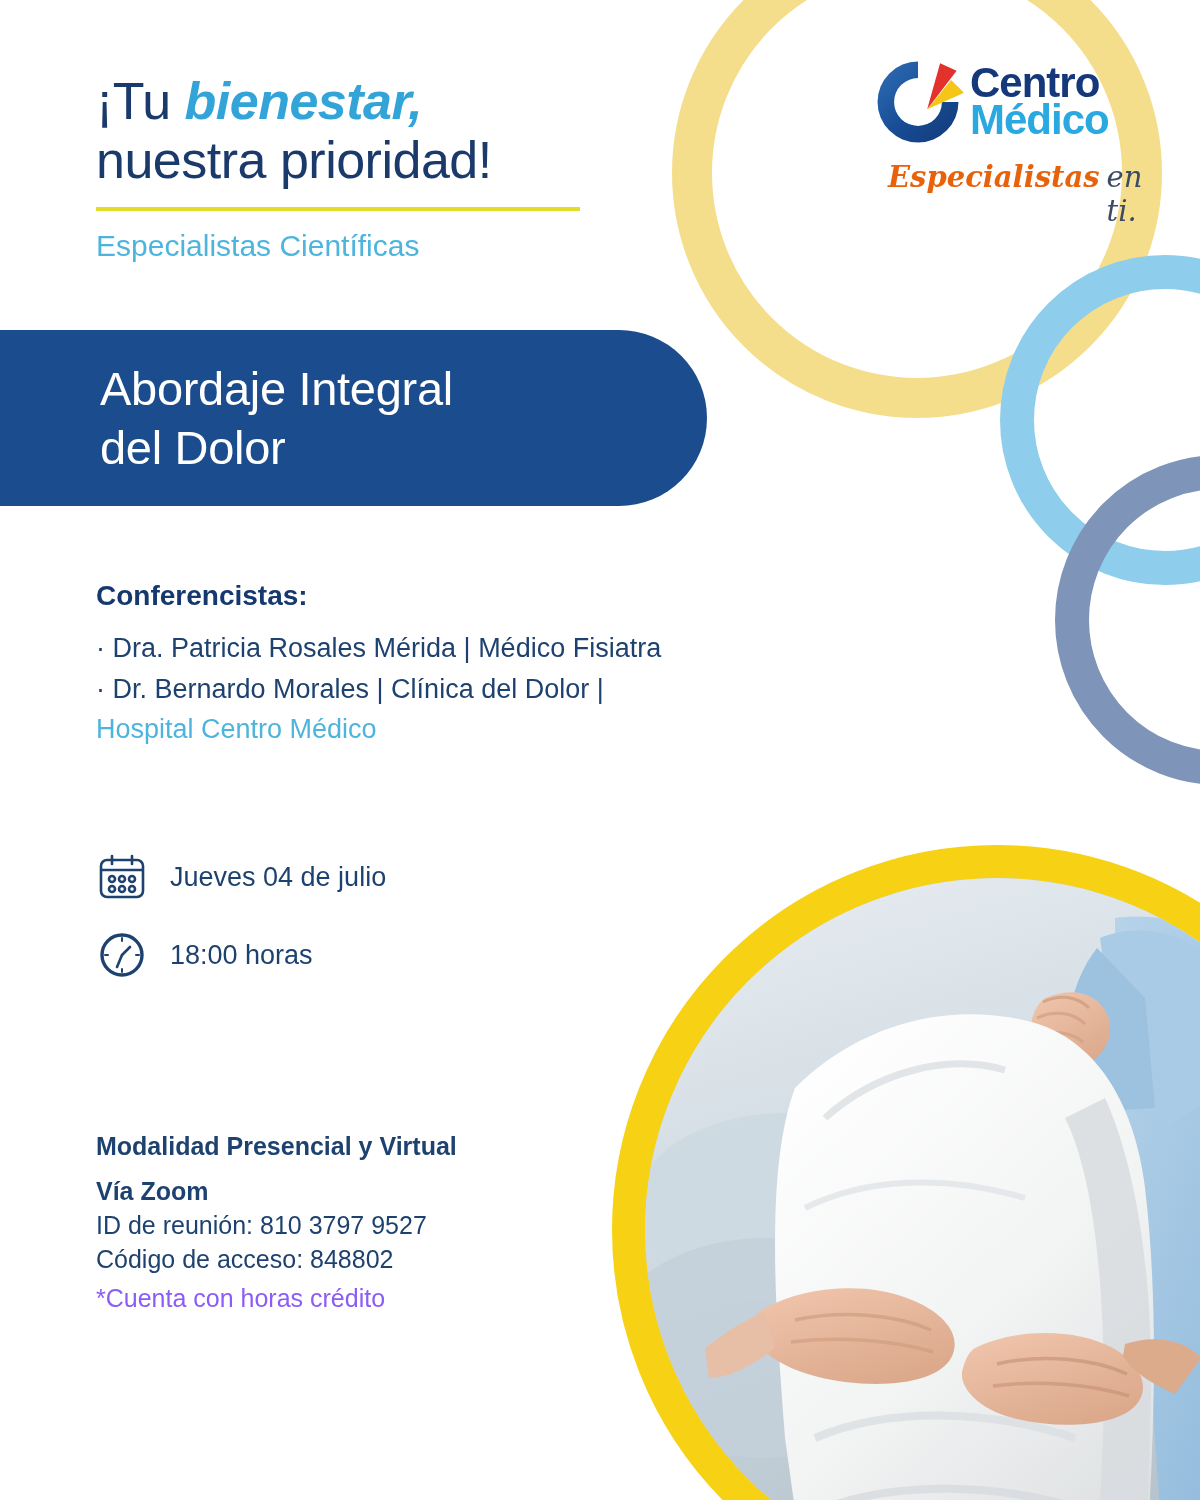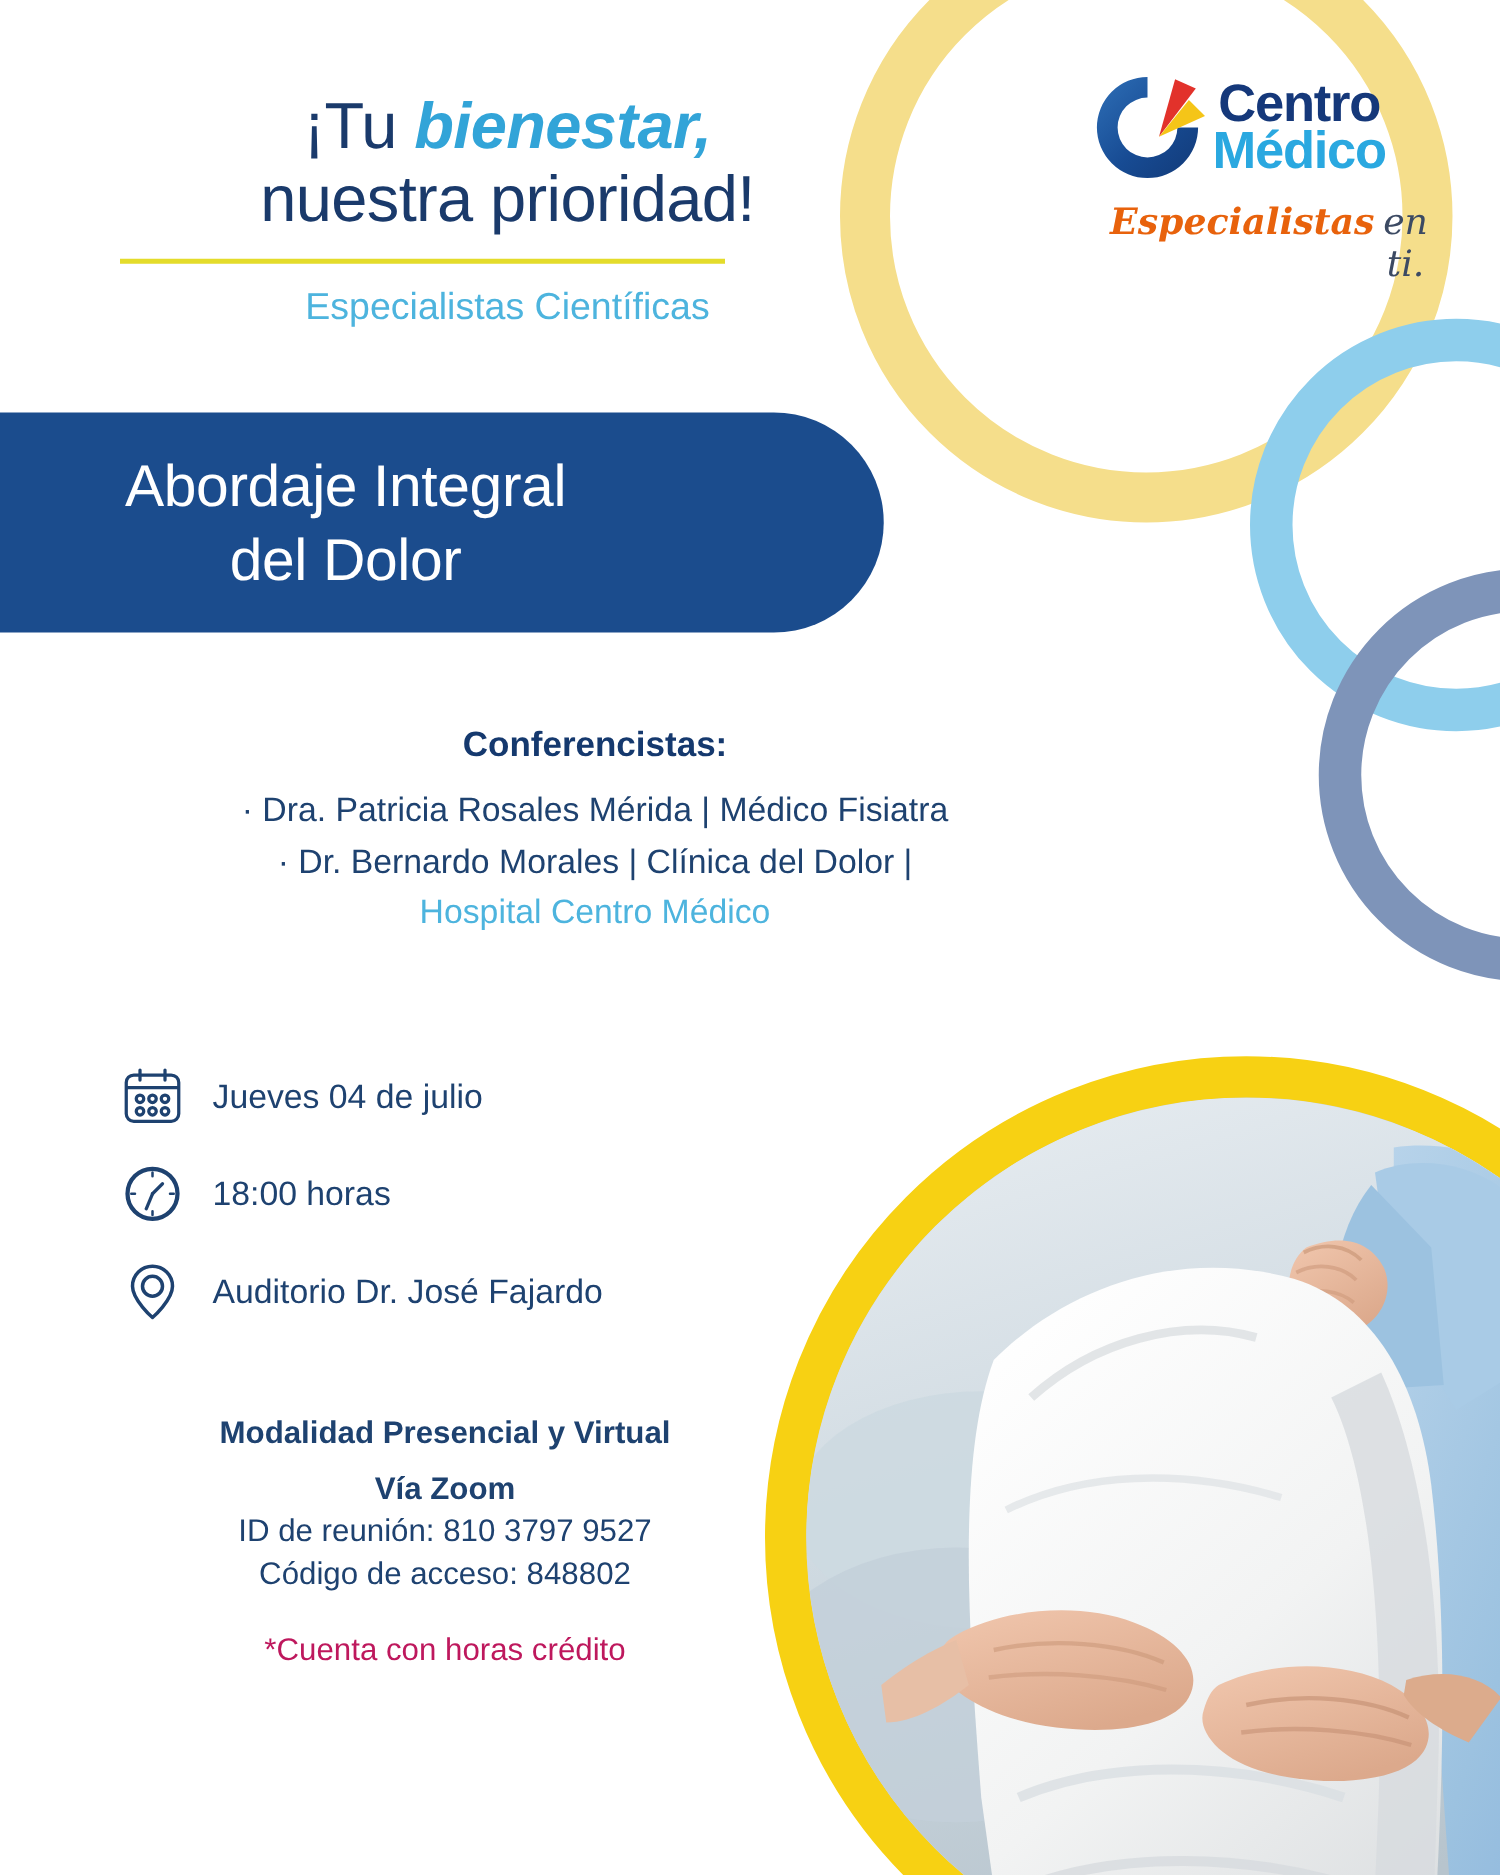--- a/index.html
+++ b/index.html
@@ -3,21 +3,21 @@
 <meta charset="utf-8">
 <style>
   * { margin:0; padding:0; box-sizing:border-box; }
   html,body { width:1200px; height:1500px; }
   body {
     font-family:"Liberation Sans", sans-serif;
     background:#ffffff;
     position:relative;
     overflow:hidden;
   }
-  .poster { position:absolute; inset:0; background:#fff; overflow:hidden;text-align:center; }
+  .poster { position:absolute; inset:0; background:#fff; overflow:hidden; }
 
   
   .ring { position:absolute; border-radius:50%; }
   .ring-yellow-top {
     width:490px; height:490px;
     left:672px; top:-72px;
     border:40px solid #F5DE8B;
   }
   .ring-blue-mid {
     width:330px; height:330px;
@@ -157,22 +157,22 @@
   .mod-head {
     font-size:25px; font-weight:700; color:#1E4270;
     margin-bottom:16px;
   }
   .mod-zoom {
     font-size:25px; font-weight:700; color:#1E4270;
     margin-bottom:2px;
   }
   .mod-line { font-size:25px; color:#1E4270; line-height:1.36; }
   .mod-note {
-    margin-top:30px;
-    font-size:25px; color:#be185d;
+    margin-top:8px;
+    font-size:25px; color:#8b5cf6;
   }
 </style>
 </head>
 <body>
 
 <div class="poster">
 
   <div class="ring ring-yellow-top"></div>
   <div class="ring ring-blue-mid"></div>
   <div class="ring ring-slate"></div>
@@ -252,29 +252,20 @@
         <svg viewBox="0 0 52 52" fill="none" stroke="#1E4270" stroke-width="3.4">
           <circle cx="26" cy="26" r="20"></circle>
           <path d="M26 26 L34 18" stroke-width="2.6" stroke-linecap="round"></path>
           <path d="M26 26 L21 38" stroke-width="2.6" stroke-linecap="round"></path>
           <path d="M26 9 v3 M26 40 v3 M9 26 h3 M40 26 h3" stroke-width="2" stroke-linecap="round"></path>
         </svg>
       </span>
       <span class="detail-text">18:00 horas</span>
     </div>
 
-    <div class="detail-row">
-      <span class="detail-icon">
-        <svg viewBox="0 0 52 52" fill="none" stroke="#1E4270" stroke-width="2.8">
-          <path d="M26 47 C26 47 42 33 42 22 A16 16 0 1 0 10 22 C10 33 26 47 26 47 Z" stroke-linejoin="round"></path>
-          <circle cx="26" cy="22" r="8"></circle>
-        </svg>
-      </span>
-      <span class="detail-text">Auditorio Dr. José Fajardo</span>
-    </div>
 
   </div>
 
   <div class="modality">
     <div class="mod-head">Modalidad Presencial y Virtual</div>
     <div class="mod-zoom">Vía Zoom</div>
     <div class="mod-line">ID de reunión: 810 3797 9527</div>
     <div class="mod-line">Código de acceso: 848802</div>
     <div class="mod-note">*Cuenta con horas crédito</div>
   </div>

